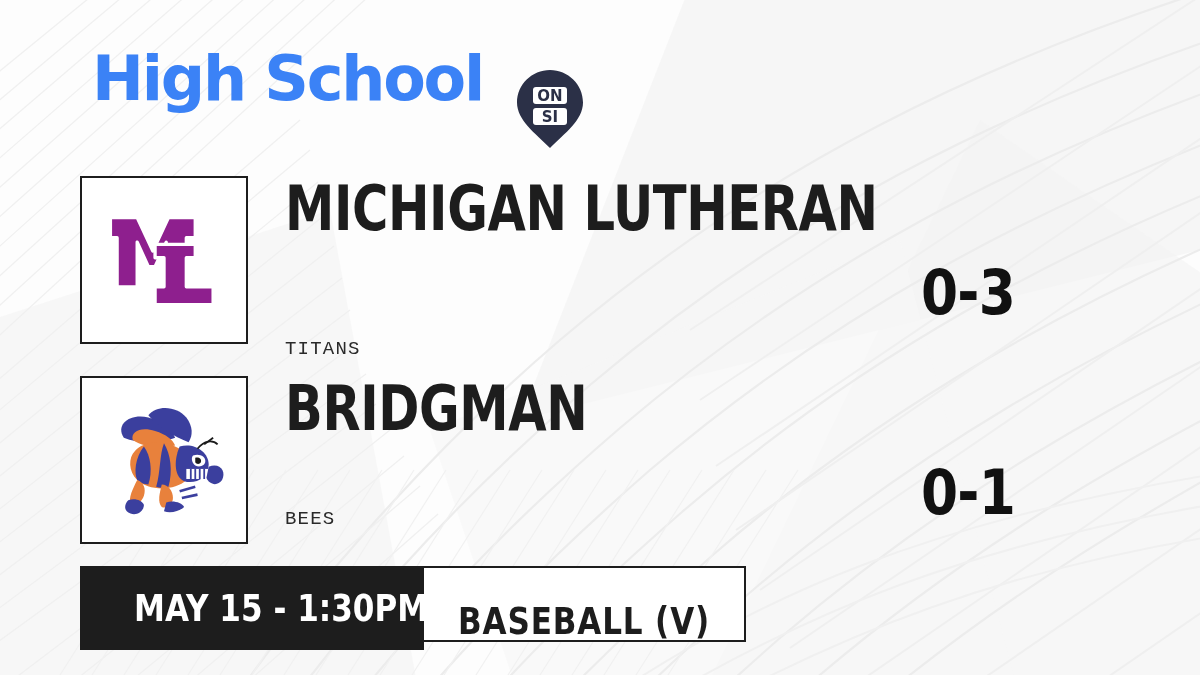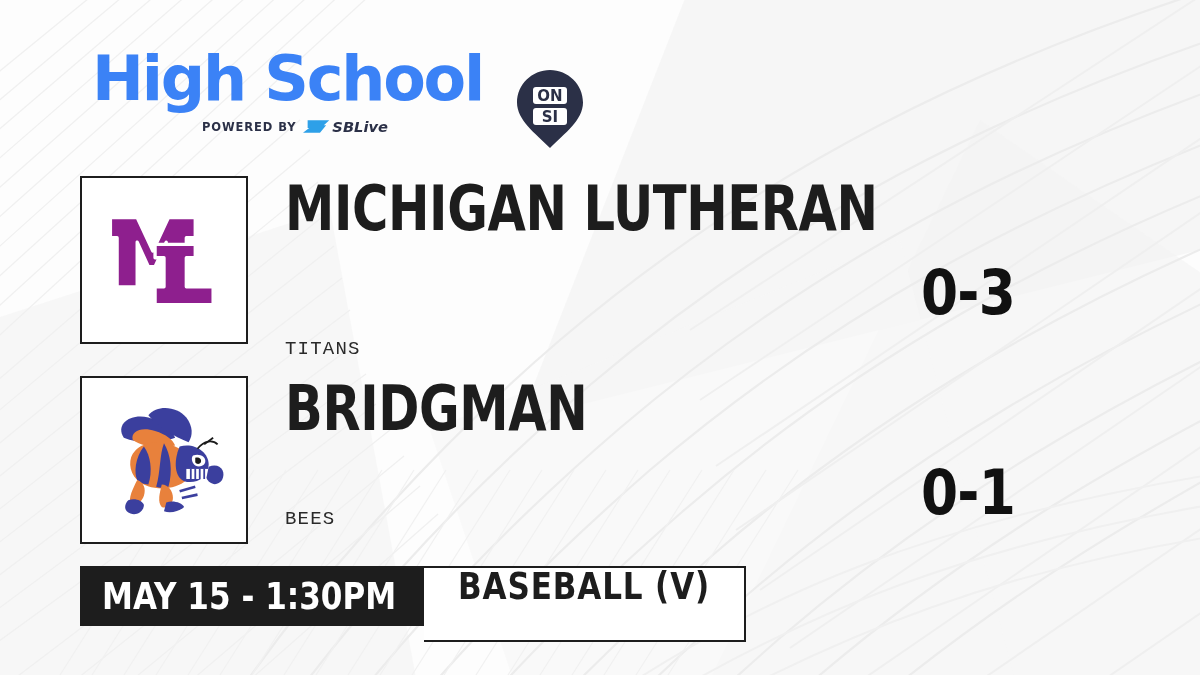--- a/index.html
+++ b/index.html
@@ -82,28 +82,28 @@
     transform:scaleX(0.86);
     letter-spacing:-1px;
   }
   #record-1{left:838px;top:262px;}
   #record-2{left:838px;top:462px;}
 
   
   .banner{position:absolute;left:80px;top:566px;height:76px;display:flex;}
   .banner-date{
     background:#1d1d1d;color:#ffffff;
-    width:344px;height:60px;box-sizing:border-box;
-    display:flex;align-items:center;justify-content:flex-end;padding-left:26px;
+    width:344px;height:84px;box-sizing:border-box;
+    display:flex;align-items:center;justify-content:flex-start;padding-left:26px;
   }
   .banner-sport{
     background:#ffffff;color:#1d1d1d;
     width:322px;height:76px;box-sizing:border-box;
     border:2px solid #1d1d1d;border-left:none;
-    display:flex;align-items:flex-start;justify-content:center;
+    display:flex;align-items:flex-end;justify-content:center;
   }
   .banner-txt{
     font-family:"DejaVu Sans", sans-serif;
     font-weight:700;font-size:37px;line-height:37px;
     transform:scaleX(0.84);white-space:nowrap;letter-spacing:0px;
   }
   .banner-txt.sport{letter-spacing:1px;}
 </style>
 </head>
 <body>
@@ -211,27 +211,20 @@
     <div class="hs-wordmark">High School</div>
 
     <svg class="pin" viewBox="0 0 66 78">
       <path d="M33 0 C15 0 0 14.5 0 32.5 C0 50 18 63 33 78 C48 63 66 50 66 32.5 C66 14.5 51 0 33 0 Z" fill="#2b3047"></path>
       <rect x="16" y="17" width="34" height="17" rx="3" fill="#ffffff"></rect>
       <rect x="16" y="38" width="34" height="17" rx="3" fill="#ffffff"></rect>
       <text x="33" y="31" text-anchor="middle" font-family="DejaVu Sans, sans-serif" font-size="15" font-weight="700" fill="#2b3047">ON</text>
       <text x="33" y="52" text-anchor="middle" font-family="DejaVu Sans, sans-serif" font-size="15" font-weight="700" fill="#2b3047">SI</text>
     </svg>
 
-    <div class="powered">
-      <span class="powered-txt">POWERED BY</span>
-      <svg class="sblive" viewBox="0 0 180 22" height="17" width="139">
-        <path d="M6 3 L34 3 L27 9.5 L13 9.5 L30 9.5 L22 19 L0 19 L8 13 L22 13 L6 13 Z" fill="#2ea0e8"></path>
-        <text x="38" y="18" font-family="DejaVu Sans, sans-serif" font-size="19" font-weight="700" font-style="italic" fill="#2b3047">SBLive</text>
-      </svg>
-    </div>
   </div>
 
   <div class="logo-box" id="logo-box-1">
     <svg class="team-logo" viewBox="0 0 120 120">
       <g stroke="#ffffff" stroke-width="3" stroke-linejoin="round">
         <path d="M12 22 L36 22 L50 52 L64 22 L88 22 L88 40 L80 40 L80 84 L62 84 L62 44 L52 66 L46 66 L36 44 L36 84 L18 84 L18 40 L12 40 Z" fill="#8e1f8e"></path>
         <path d="M52 46 L88 46 L88 58 L80 58 L80 84 L104 84 L104 100 L52 100 L52 84 L60 84 L60 58 L52 58 Z" fill="#8e1f8e"></path>
       </g>
     </svg>
   </div>

